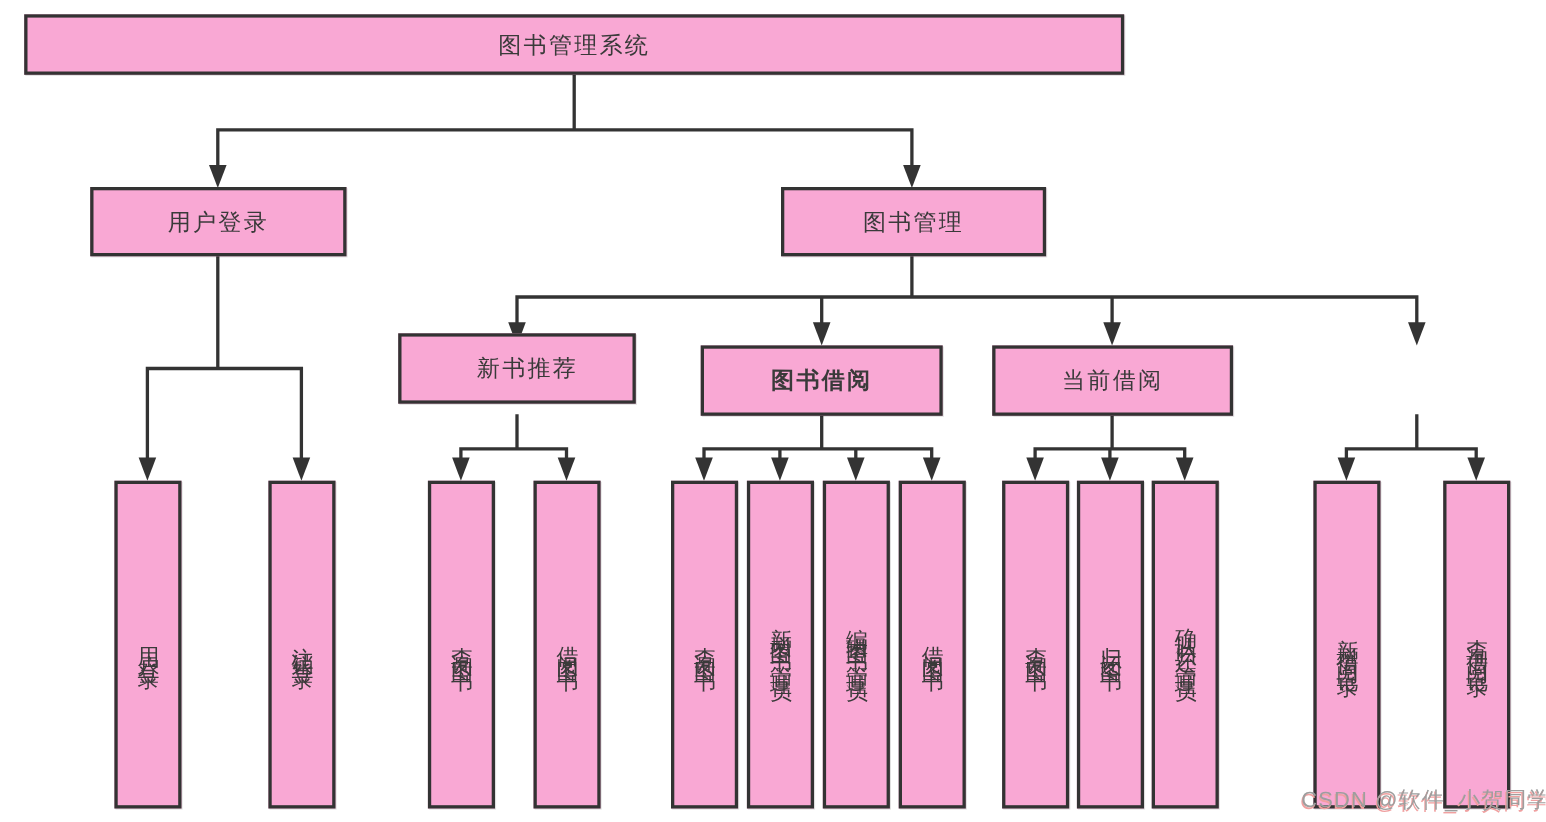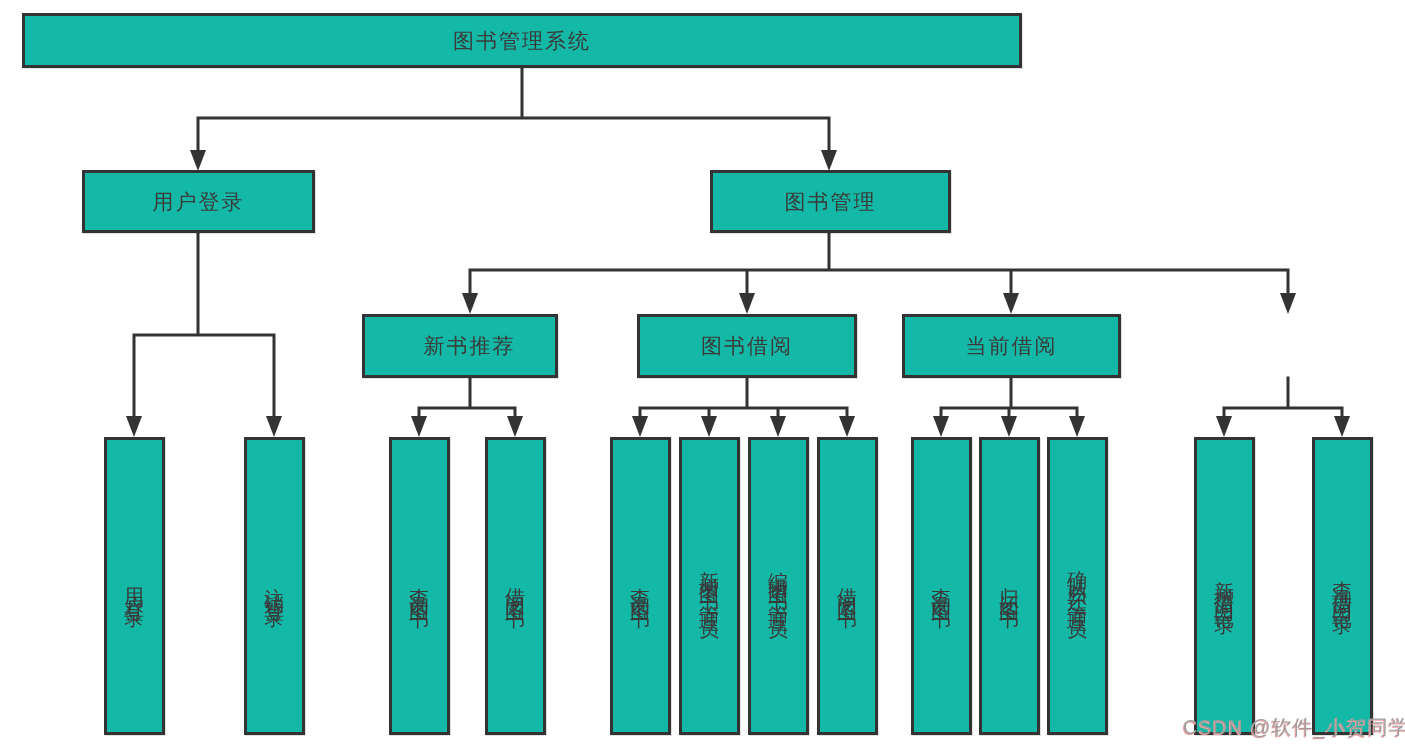--- a/index.html
+++ b/index.html
@@ -15,21 +15,21 @@
     background: var(--bg);
     font-family: "Liberation Sans", "DejaVu Sans", sans-serif;
     overflow: hidden;
   }
   #stage { position: absolute; inset: 0; width: 1405px; height: 747px; }
   #connectors { position: absolute; left: 0; top: 0; color: var(--line); }
   .node {
     position: absolute;
     box-sizing: border-box;
     border: 3px solid var(--line);
-    background: #14b8a6;
+    background: #f9a8d4;
     color: var(--text);
     display: flex; align-items: center; justify-content: center;
     box-shadow: 1px 1px 0 rgba(0,0,0,0.12);
   }
   .h-node { font-size: 21px; letter-spacing: 2px; white-space: nowrap; }
   .v-node {
     writing-mode: vertical-rl;
     text-orientation: mixed;
     font-size: 20px;
     letter-spacing: 7px;
@@ -88,22 +88,22 @@
     <path d="M1288 378 V408 M1224 408 H1342 M1224 408 V419 M1342 408 V419"></path>
     <polygon points="1216,416 1232,416 1224,437"></polygon>
     <polygon points="1334,416 1350,416 1342,437"></polygon>
   </svg>
 
   <div class="node h-node" style="left:22px; top:13px; width:1000px; height:55px;">图书管理系统</div>
 
   <div class="node h-node" style="left:82px; top:170px; width:233px; height:63px;">用户登录</div>
   <div class="node h-node" style="left:710px; top:170px; width:241px; height:63px;">图书管理</div>
 
-  <div class="node h-node" style="left:362px; top:314px; width:196px; height:64px;padding-left:19px;">新书推荐</div>
-  <div class="node h-node" style="left:637px; top:314px; width:220px; height:64px;">图书借阅</div>
+  <div class="node h-node" style="left:362px; top:303px; width:216px; height:64px;padding-left:19px;">新书推荐</div>
+  <div class="node h-node" style="left:637px; top:314px; width:220px; height:64px;font-weight:bold;">图书借阅</div>
   <div class="node h-node" style="left:902px; top:314px; width:219px; height:64px;">当前借阅</div>
 
   <div class="node v-node" style="left:104px; top:437px; width:61px; height:298px;">用户登录</div>
   <div class="node v-node" style="left:244px; top:437px; width:61px; height:298px;">注销登录</div>
 
   <div class="node v-node" style="left:389px; top:437px; width:61px; height:298px;">查询图书</div>
   <div class="node v-node" style="left:485px; top:437px; width:61px; height:298px;">借阅图书</div>
 
   <div class="node v-node" style="left:610px; top:437px; width:61px; height:298px;">查询图书</div>
   <div class="node v-node" style="left:679px; top:437px; width:61px; height:298px;">新增图书（管理员）</div>

